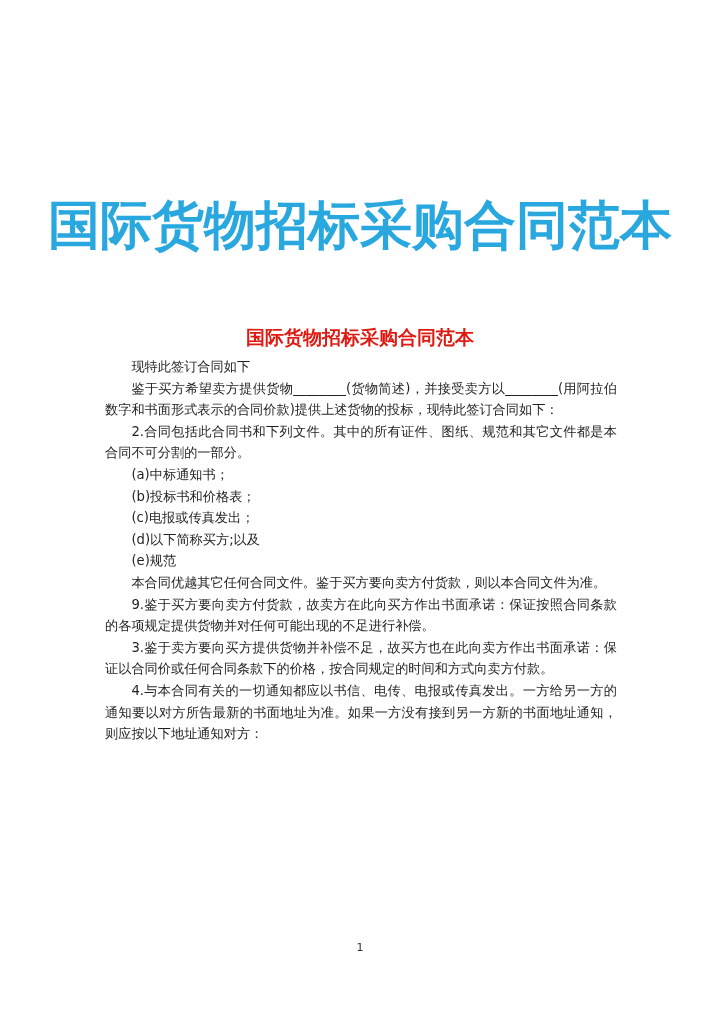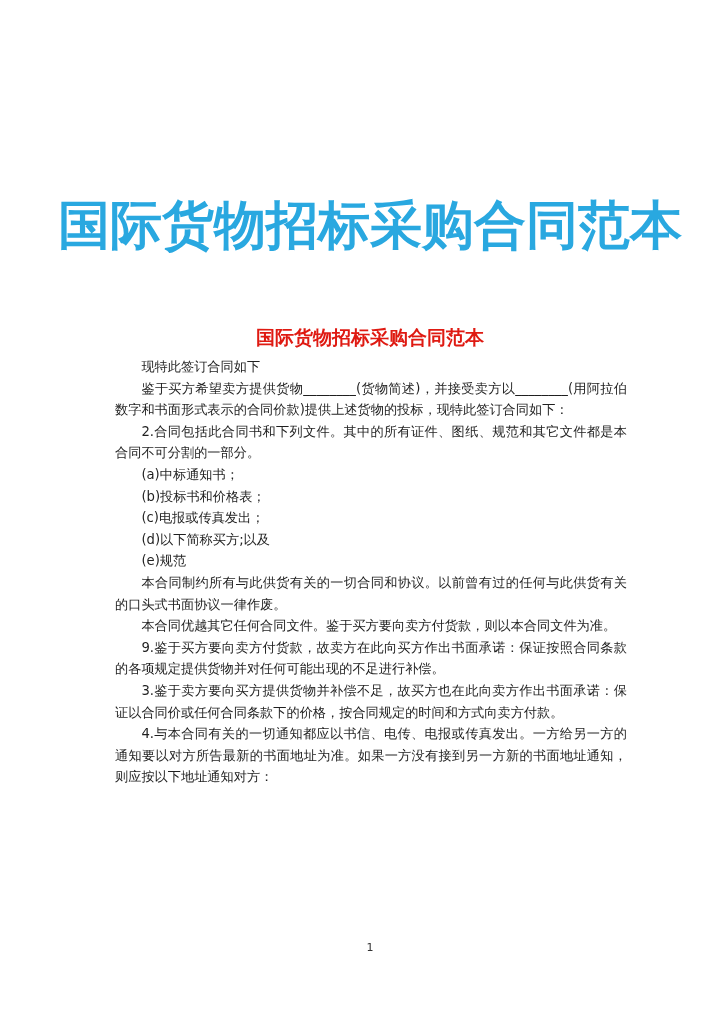--- a/index.html
+++ b/index.html
@@ -13,21 +13,20 @@
     position: relative;
     font-family: "DejaVu Sans", "Liberation Sans", sans-serif;
     color: #1a1a1a;
     overflow: hidden;
   }
 
   .page {
     position: absolute;
     inset: 0;
     background: #ffffff;
-    margin-left: 10px;
   }
 
   
   .doc-title {
     position: absolute;
     top: 152px;
     left: 34px;
     width: 652px;
     text-align: center;
     font-size: 52px;
@@ -99,21 +98,20 @@
 
   <div class="body-block">
     <p class="para">现特此签订合同如下</p>
     <p class="para">鉴于买方希望卖方提供货物________(货物简述)，并接受卖方以________(用阿拉伯数字和书面形式表示的合同价款)提供上述货物的投标，现特此签订合同如下：</p>
     <p class="para">2.合同包括此合同书和下列文件。其中的所有证件、图纸、规范和其它文件都是本合同不可分割的一部分。</p>
     <p class="para list-item">(a)中标通知书；</p>
     <p class="para list-item">(b)投标书和价格表；</p>
     <p class="para list-item">(c)电报或传真发出；</p>
     <p class="para list-item">(d)以下简称买方;以及</p>
     <p class="para list-item">(e)规范</p>
-    <p class="para">本合同制约所有与此供货有关的一切合同和协议。以前曾有过的任何与此供货有关的口头式书面协议一律作废。</p>
     <p class="para">本合同优越其它任何合同文件。鉴于买方要向卖方付货款，则以本合同文件为准。</p>
     <p class="para">9.鉴于买方要向卖方付货款，故卖方在此向买方作出书面承诺：保证按照合同条款的各项规定提供货物并对任何可能出现的不足进行补偿。</p>
     <p class="para">3.鉴于卖方要向买方提供货物并补偿不足，故买方也在此向卖方作出书面承诺：保证以合同价或任何合同条款下的价格，按合同规定的时间和方式向卖方付款。</p>
     <p class="para">4.与本合同有关的一切通知都应以书信、电传、电报或传真发出。一方给另一方的通知要以对方所告最新的书面地址为准。如果一方没有接到另一方新的书面地址通知，则应按以下地址通知对方：</p>
   </div>
 
   <div class="page-number">1</div>
 
 </div>
 

